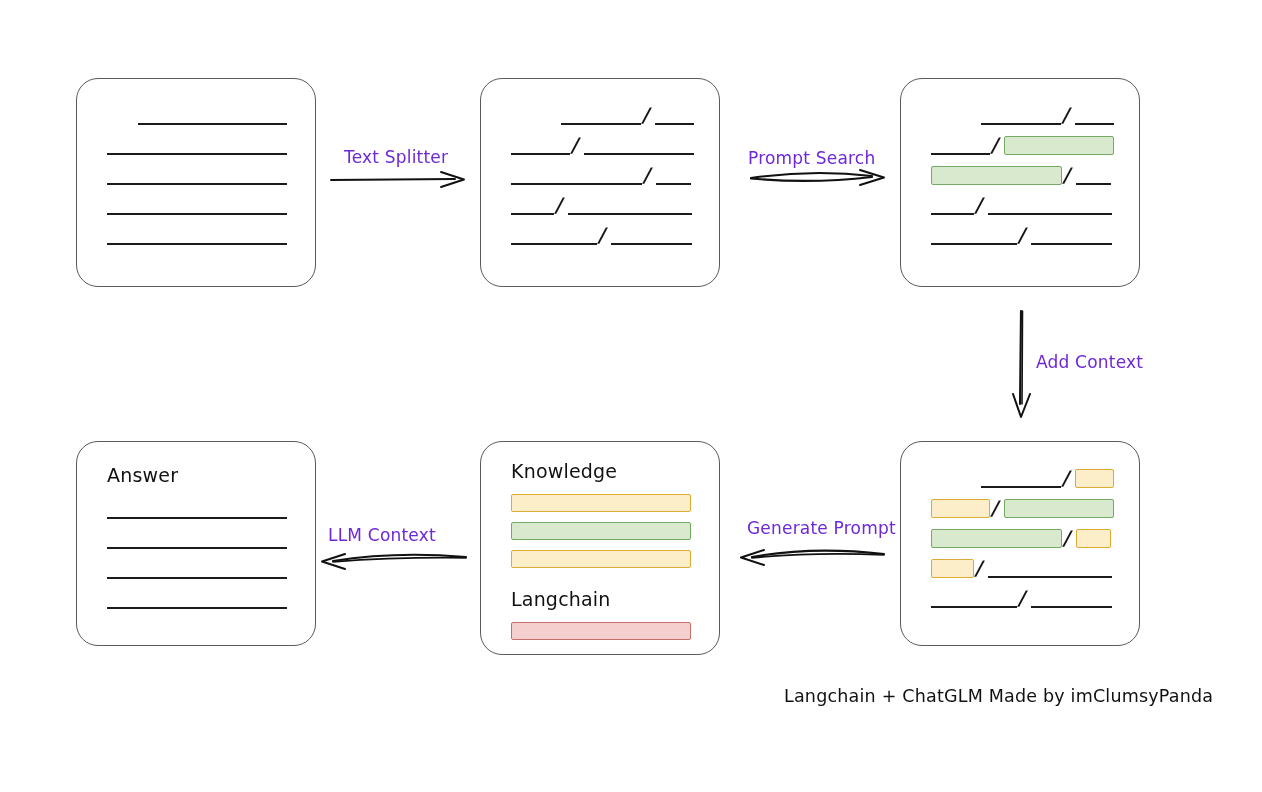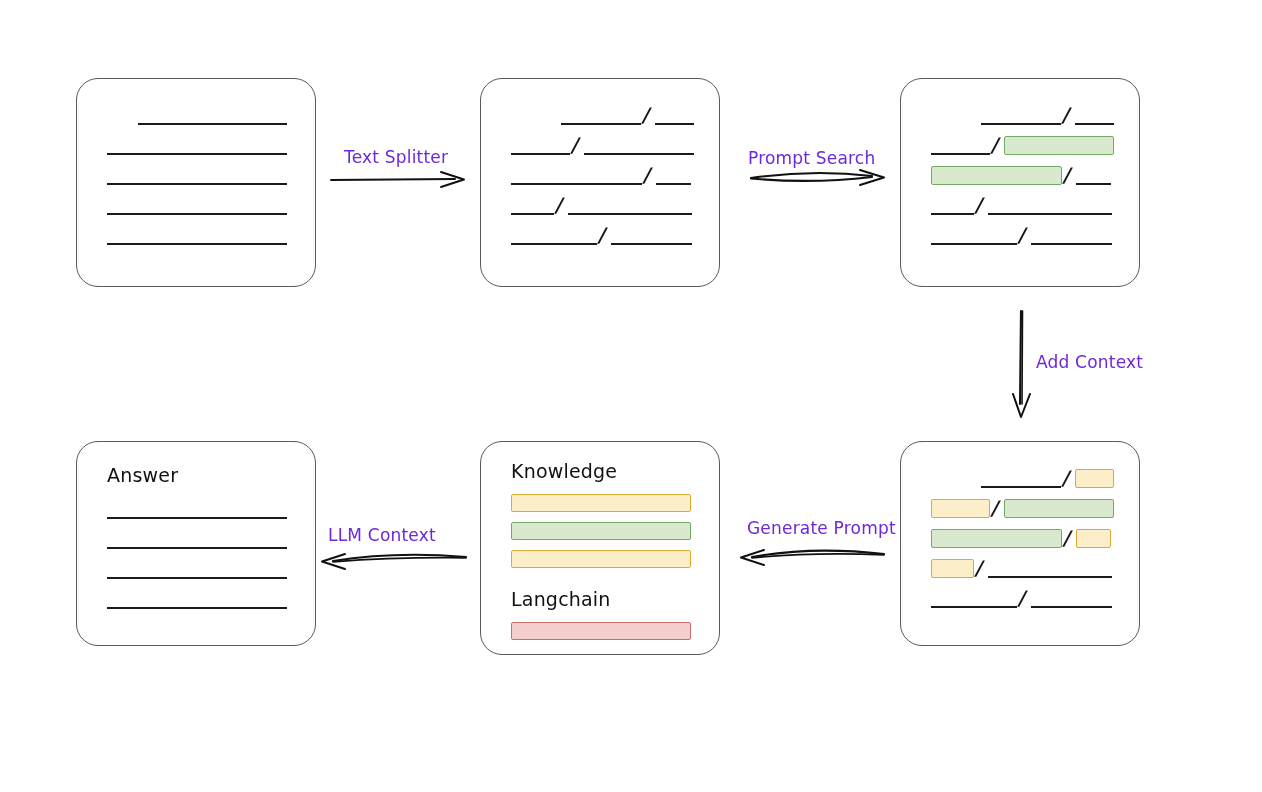--- a/index.html
+++ b/index.html
@@ -119,20 +119,21 @@
       <path d="M345,554 L322,561.5 L345,569" fill="none" stroke="#111" stroke-width="2" stroke-linejoin="round" stroke-linecap="round"></path>
     </g>
   </svg>
 
   <div class="edge-label" style="left:344px; top:147px;">Text Splitter</div>
   <div class="edge-label" style="left:748px; top:148px;">Prompt Search</div>
   <div class="edge-label" style="left:1036px; top:352px;text-align:center;">Add Context</div>
   <div class="edge-label" style="left:740px; top:518px;margin-left:7px;">Generate Prompt</div>
   <div class="edge-label" style="left:328px; top:525px;">LLM Context</div>
 
+  <div class="caption" style="left:784px; top:686px;">Langchain + ChatGLM Made by imClumsyPanda</div>
 
 <div class="node" style="left: 76px; top: 78px; width: 240px; height: 209px;">
       <div class="doc-line" style="left: 60.6px; top: 44px; width: 149.4px;"></div>
       <div class="doc-line" style="left: 30px; top: 74px; width: 180px;"></div>
       <div class="doc-line" style="left: 30px; top: 104px; width: 180px;"></div>
       <div class="doc-line" style="left: 30px; top: 134px; width: 180px;"></div>
       <div class="doc-line" style="left: 30px; top: 164px; width: 180px;"></div>
     </div>
     <div class="node" style="left: 480px; top: 78px; width: 240px; height: 209px;">
       <div class="doc-line" style="left: 80.4px; top: 44px; width: 79.2px;"></div>

